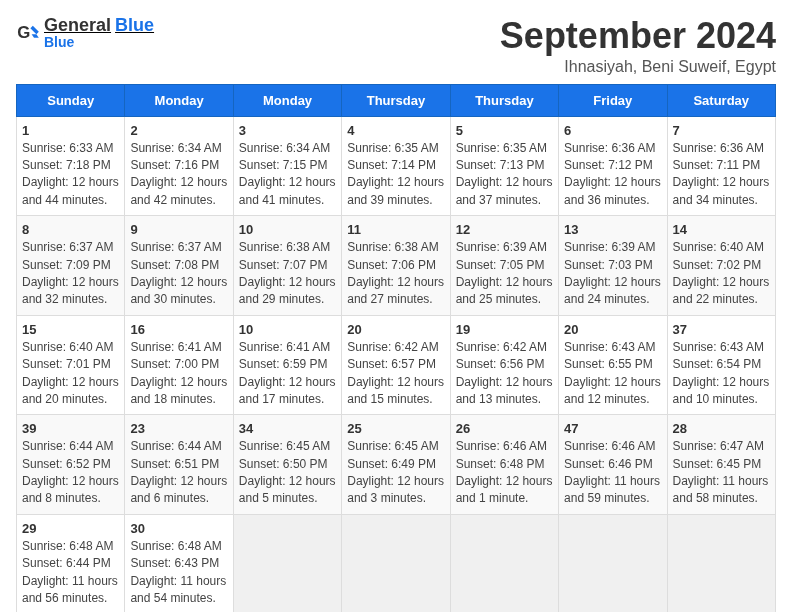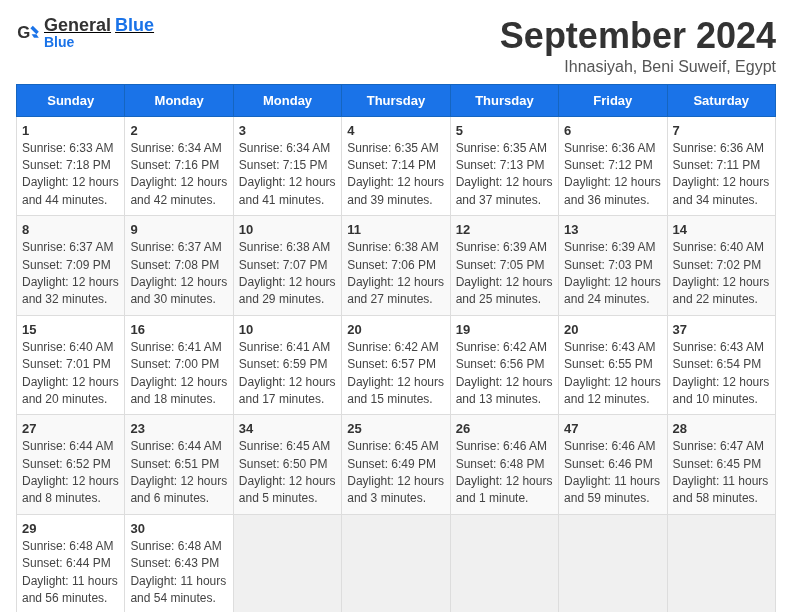--- a/index.html
+++ b/index.html
@@ -214,21 +214,21 @@
           <span class="day-number">20</span>
 <div class="day-info">Sunrise: 6:43 AM<br>Sunset: 6:55 PM<br>Daylight: 12 hours and 12 minutes.</div>
         </td>
         <td>
           <span class="day-number">37</span>
 <div class="day-info">Sunrise: 6:43 AM<br>Sunset: 6:54 PM<br>Daylight: 12 hours and 10 minutes.</div>
         </td>
       </tr>
       <tr>
         <td>
-          <span class="day-number">27</span>
+          <span class="day-number">39</span>
 <div class="day-info">Sunrise: 6:44 AM<br>Sunset: 6:52 PM<br>Daylight: 12 hours and 8 minutes.</div>
         </td>
         <td>
           <span class="day-number">23</span>
 <div class="day-info">Sunrise: 6:44 AM<br>Sunset: 6:51 PM<br>Daylight: 12 hours and 6 minutes.</div>
         </td>
         <td>
           <span class="day-number">34</span>
 <div class="day-info">Sunrise: 6:45 AM<br>Sunset: 6:50 PM<br>Daylight: 12 hours and 5 minutes.</div>
         </td>

